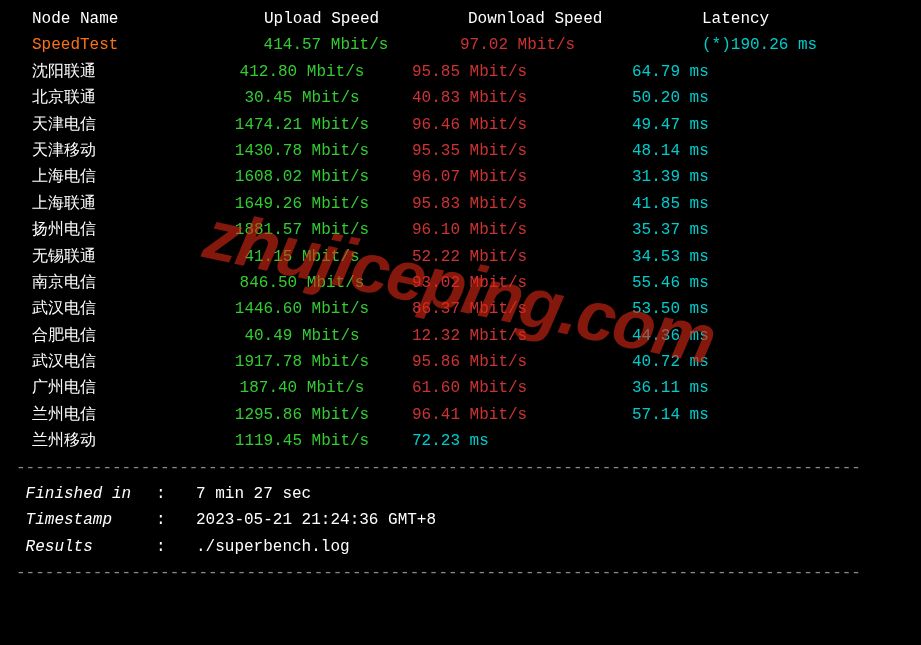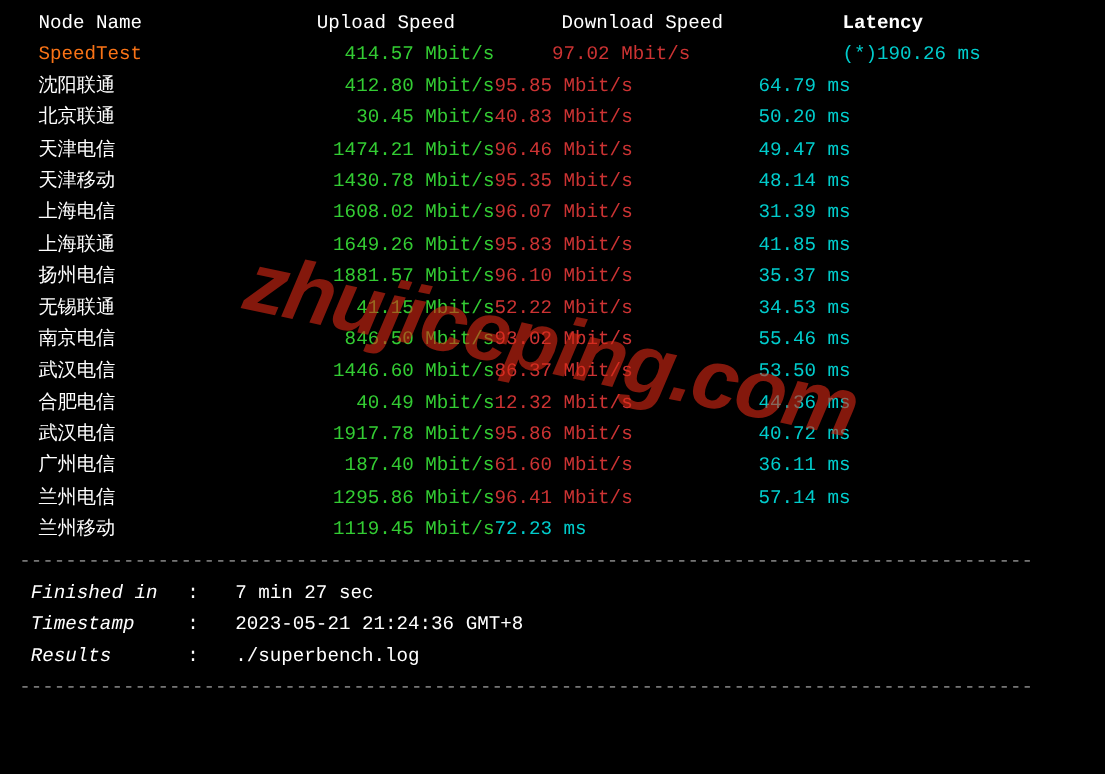--- a/index.html
+++ b/index.html
@@ -24,42 +24,41 @@
       white-space: pre;
     }
     .col-node {
       width: 160px;
       flex-shrink: 0;
       margin-left: 16px;
     }
     .col-upload {
       width: 220px;
       flex-shrink: 0;
-      text-align: right;
+      text-align: center;
     }
     .col-download {
       width: 220px;
       flex-shrink: 0;
       text-align: left;
     }
     .col-latency {
       flex-shrink: 0;
       text-align: left;
     }
     .header .col-upload {
       text-align: left;
       padding-left: 72px;
     }
     .header .col-download {
       text-align: left;
       padding-left: 56px;
     }
     .header .col-latency {
       padding-left: 70px;
-      font-weight: bold;
     }
     .white { color: #ffffff; }
     .yellow { color: #f97316; }
     .green { color: #33cc33; }
     .red { color: #cc3333; }
     .cyan { color: #00cccc; }
     .divider {
       color: #888;
       letter-spacing: 0;
       overflow: hidden;

